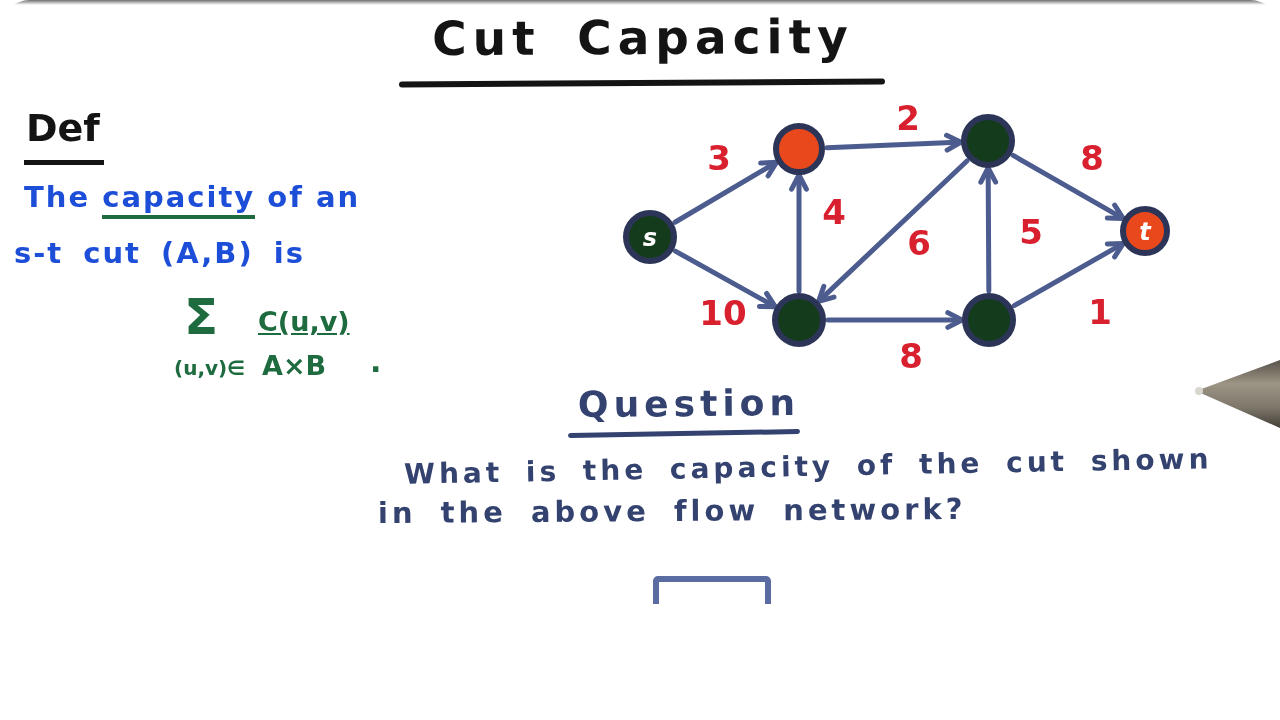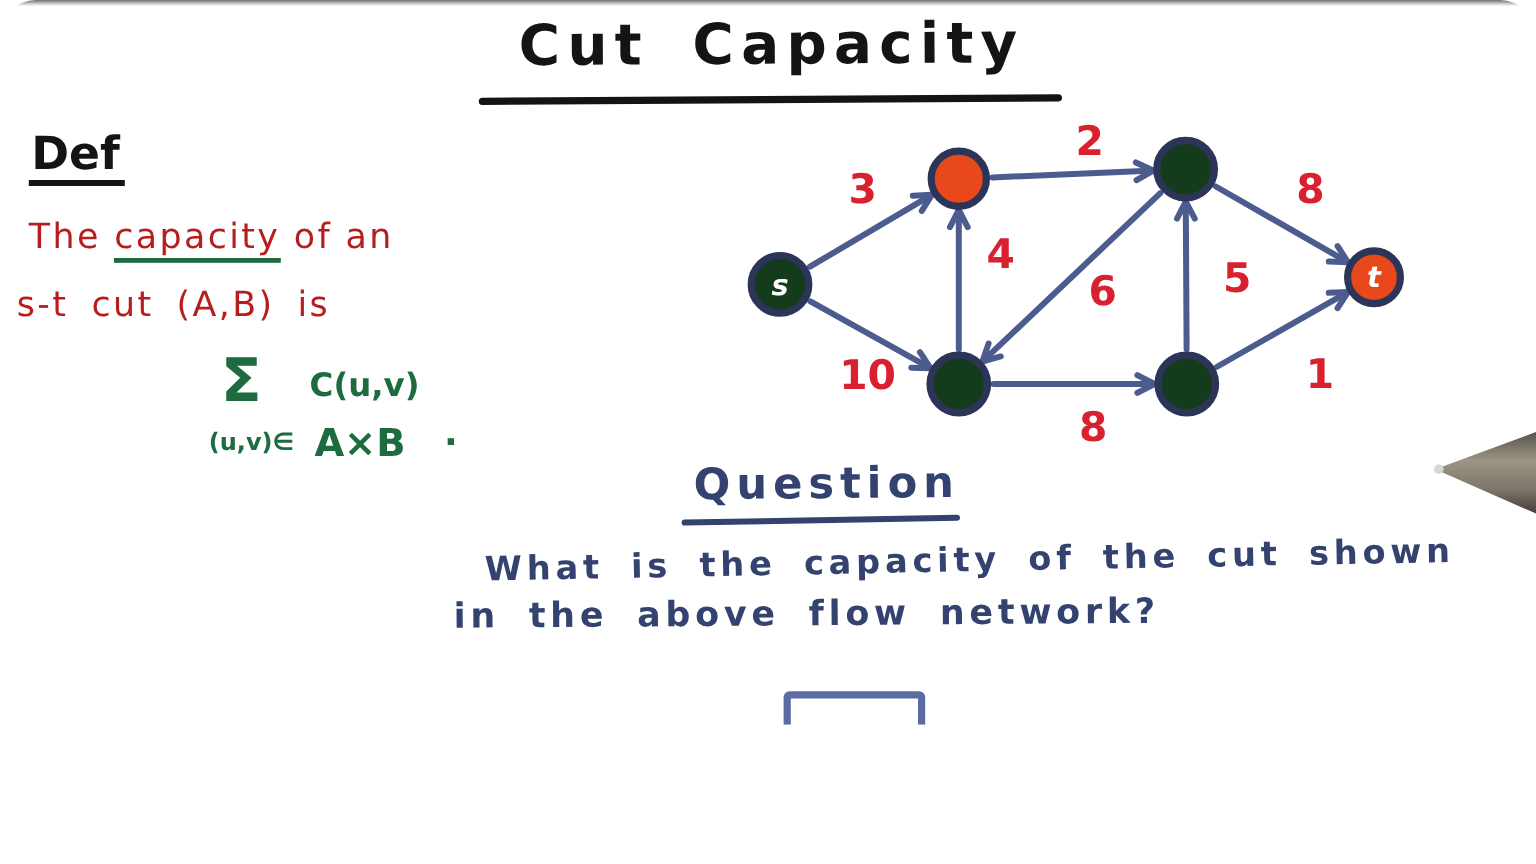--- a/index.html
+++ b/index.html
@@ -26,33 +26,33 @@
     transform: rotate(-0.3deg);
   }
   .title-underline {
     position: absolute; left: 399px; top: 80px; width: 486px; height: 6px;
     background: #141414; border-radius: 3px; transform: rotate(-0.35deg);
   }
 
   .def-heading {
     position: absolute; left: 24px; top: 106px;
     font-size: 38px; font-weight: bold; color: #141414;
-    border-bottom: 5px solid #141414; padding: 0 4px 0 2px;
+    border-bottom: 5px solid #141414; padding: 0 4px 10px 2px;
   }
-  .def-line { position: absolute; color: #b91c1c; font-weight: normal; letter-spacing: 2px; text-align: right; }
+  .def-line { position: absolute; color: #1d4ed8; font-weight: bold; letter-spacing: 2px; text-align: right; }
   .def-line1 { left: 24px; top: 180px; font-size: 29px; }
   .def-line2 { left: 14px; top: 236px; font-size: 29px; word-spacing: 8px; }
   .u-green { border-bottom: 4px solid #1d6b3f; padding-bottom: 1px; }
 
   .formula-part { position: absolute; color: #1d6b3f; font-weight: bold; }
   .f-lhs   { left: 24px;  top: 304px; font-size: 31px; letter-spacing: 2px; }
   .f-sigma { left: 184px; top: 288px; font-size: 50px; }
-  .f-term  { left: 258px; top: 306px; font-size: 27px; }
+  .f-term  { left: 258px; top: 306px; font-size: 27px; text-decoration: underline; }
   .f-sub   { left: 174px; top: 356px; font-size: 20px; }
-  .f-set   { left: 262px; top: 350px; font-size: 32px; }
+  .f-set   { left: 262px; top: 350px; font-size: 27px; }
   .f-dot   { left: 370px; top: 344px; font-size: 30px; }
 
   .graph-svg {
     position: absolute; left: 0; top: 0; width: 1280px; height: 720px;
     pointer-events: none;
   }
 
   .q-heading {
     position: absolute; left: 578px; top: 383px;
     font-size: 36px; font-weight: bold; color: #33426f;

